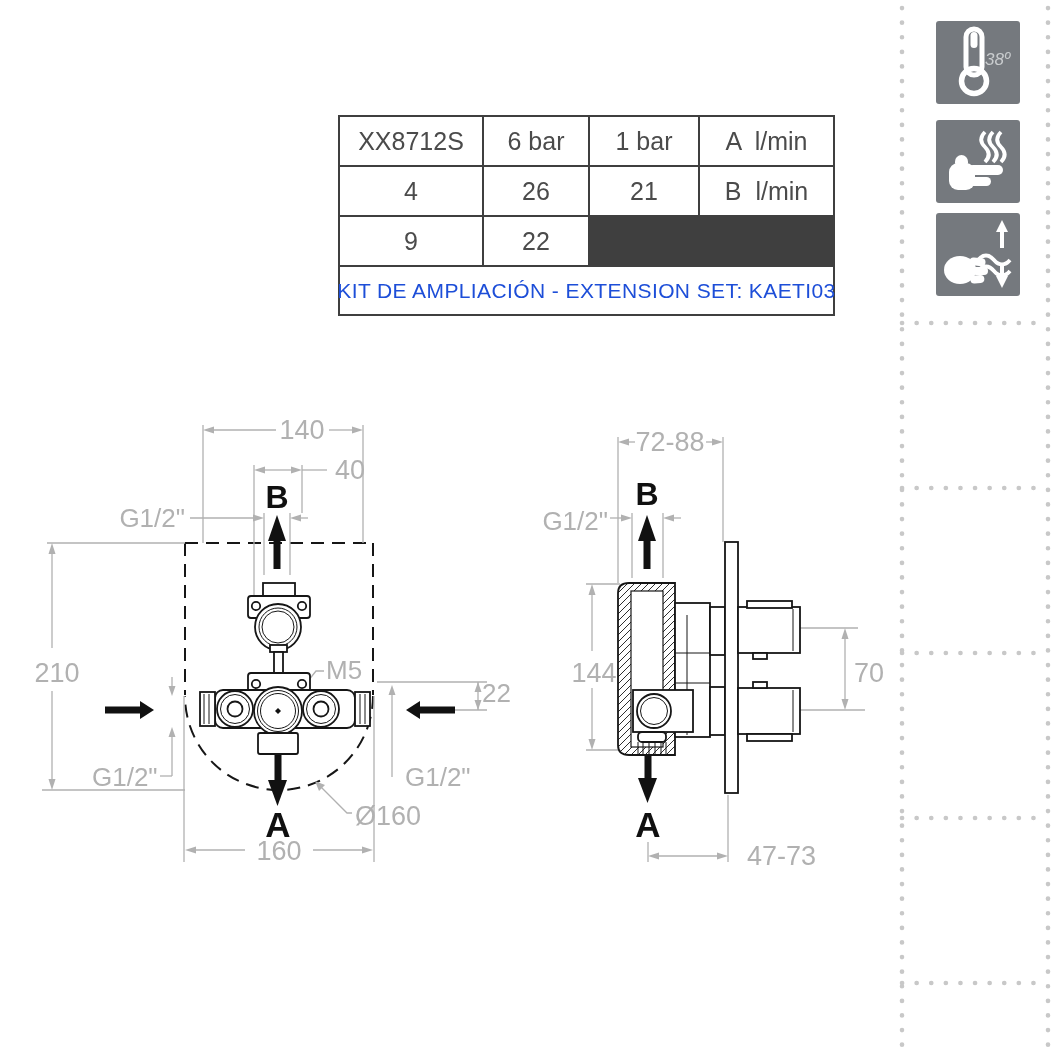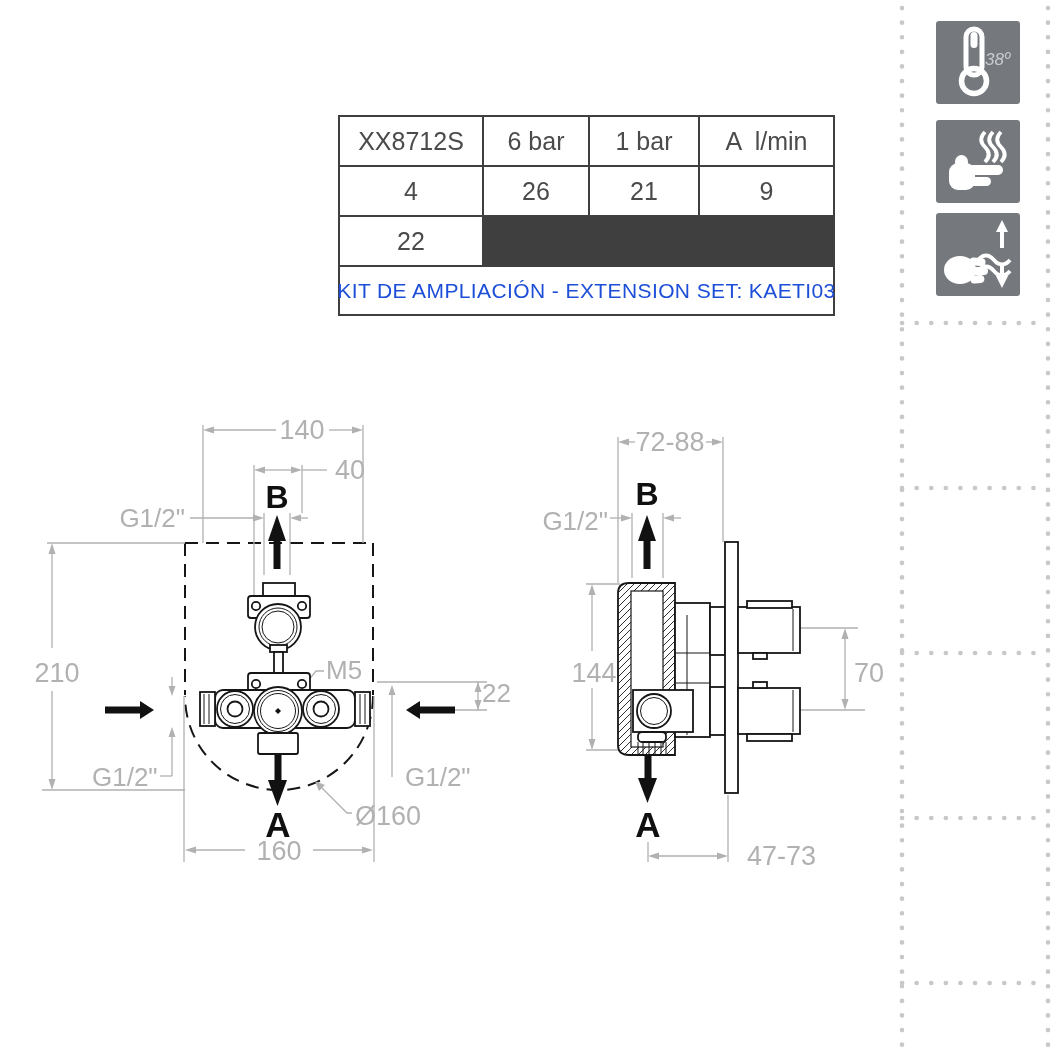--- a/index.html
+++ b/index.html
@@ -38,20 +38,21 @@
   <div class="spec-table">
     <div class="cell">XX8712S</div>
     <div class="cell">6 bar</div>
     <div class="cell">1 bar</div>
 
     <div class="cell">A  l/min</div>
     <div class="cell">4</div>
     <div class="cell">26</div>
     <div class="cell">21</div>
 
+    <div class="cell">B  l/min</div>
     <div class="cell">9</div>
     <div class="cell">22</div>
 
     <div class="cell foot">KIT DE AMPLIACIÓN - EXTENSION SET: KAETI03</div>
   </div>
 
   <div class="icon-box" style="top:21px">
     <svg viewBox="0 0 84 83">
       <rect x="30" y="8" width="16" height="46" rx="8" fill="none" stroke="#fff" stroke-width="5"></rect>
       <rect x="34.5" y="11" width="7" height="16" rx="3.5" fill="#fff"></rect>

